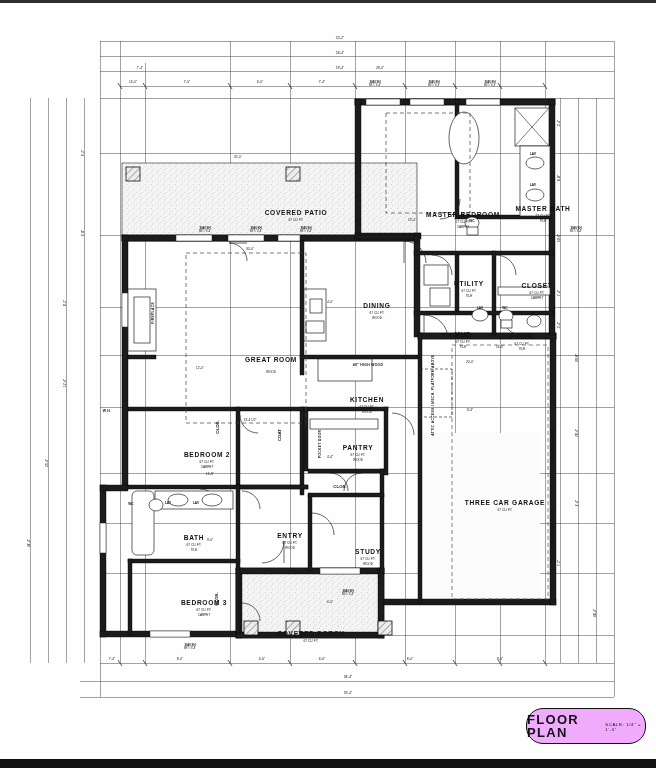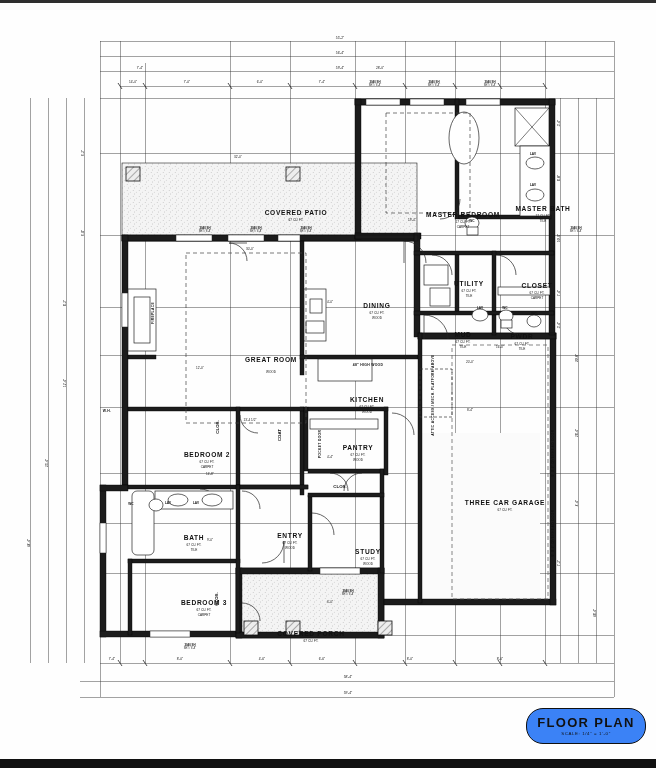--- a/index.html
+++ b/index.html
@@ -11,21 +11,21 @@
   .edgebar{position:absolute;left:0;width:656px;background:#2e2e2e;}
   .edgebar.top{top:0;height:3px;}
   .edgebar.bottom{bottom:0;height:9px;background:#111;}
 
   
   #plan{position:absolute;left:0;top:3px;width:656px;height:756px;}
   svg{display:block;}
 
   #titleblock{position:absolute;right:12px;bottom:22px;width:118px;height:38px;}
   .tb-oval{width:118px;height:34px;border:1.6px solid #111;border-radius:17px;
-           display:flex;flex-direction:column;align-items:center;justify-content:center;background:#3b82f6;}
+           display:flex;flex-direction:row;align-items:center;justify-content:center;background:#f0abfc;}
   .tb-main{font-family:"Liberation Sans",sans-serif;font-size:13px;font-weight:bold;letter-spacing:1.3px;color:#111;line-height:1;}
   .tb-sub{font-family:"Liberation Sans",sans-serif;font-size:4.4px;letter-spacing:.6px;color:#111;margin-top:2px;}
 </style>
 </head>
 <body>
 
 <div id="sheet">
 
   <div class="edgebar top"></div>
   <div class="edgebar bottom"></div>

